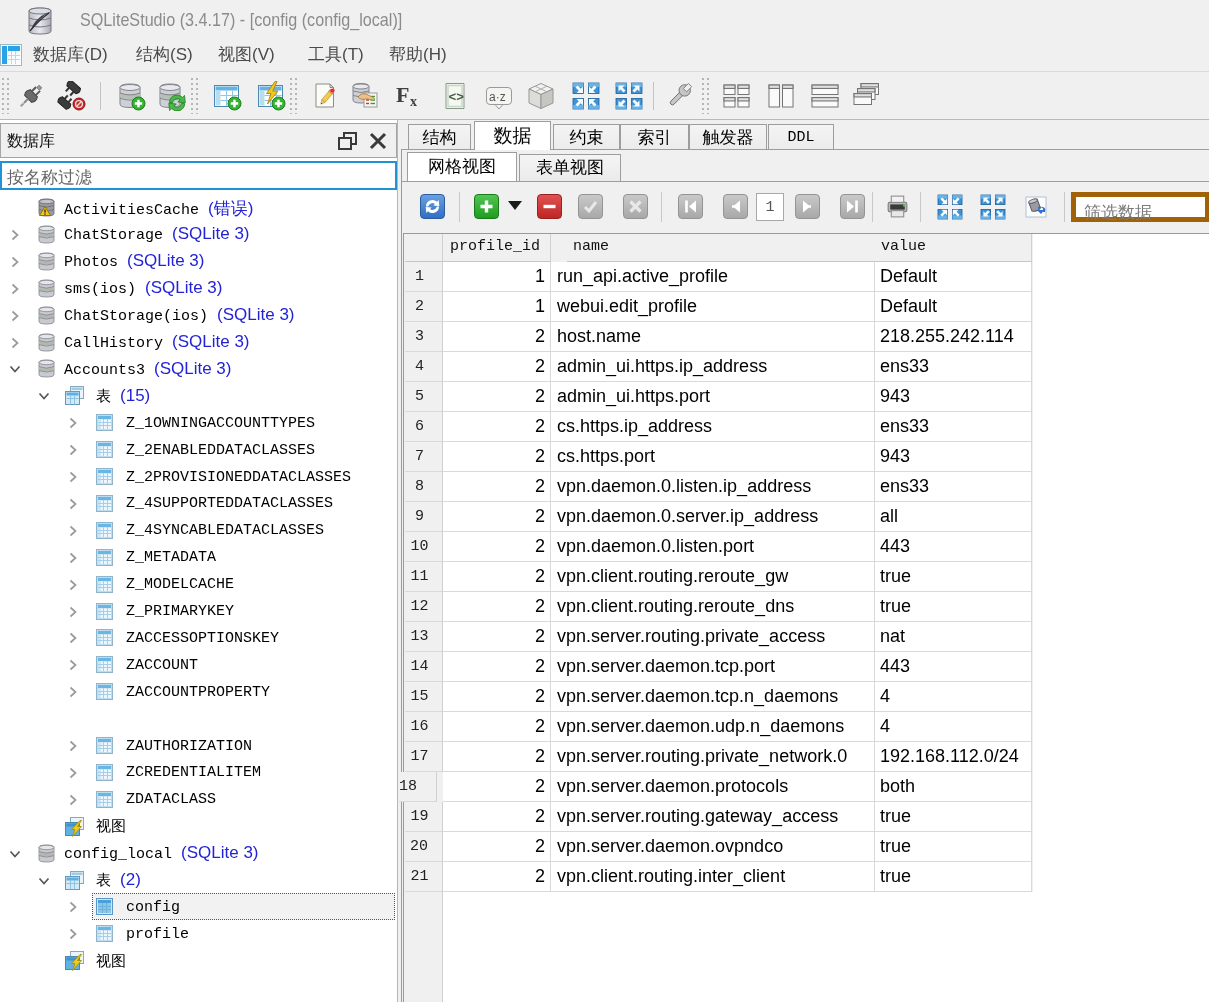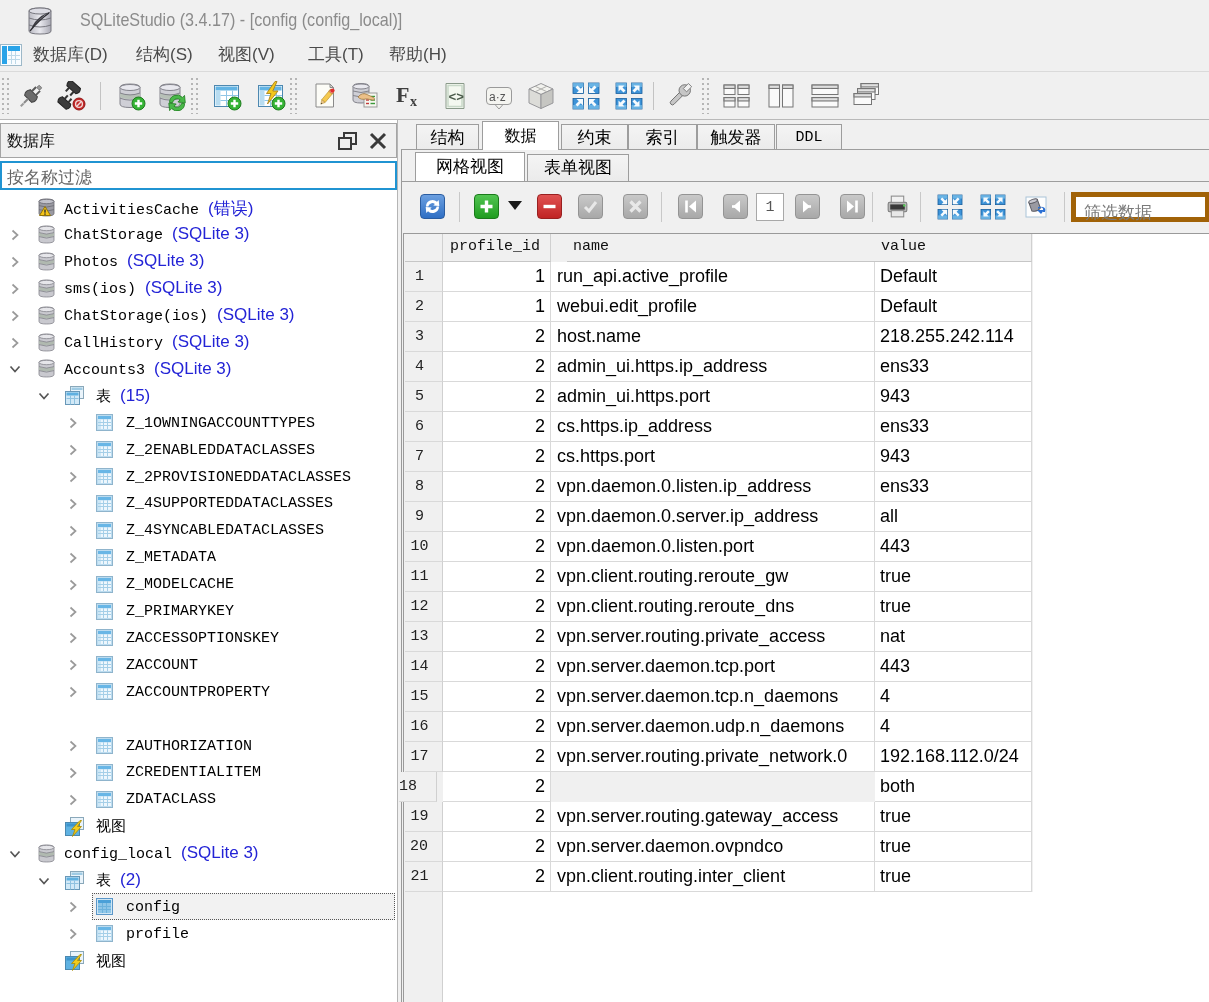--- a/index.html
+++ b/index.html
@@ -34,21 +34,21 @@
 .trow { position:absolute; left:0; width:397px; height:27px; }
 .tname { position:absolute; top:50%; transform:translateY(-50%); font-family:"Liberation Mono", monospace; font-size:15px; color:#000; white-space:pre; }
 .sfx { font-family:"Liberation Sans", sans-serif; font-size:17px; color:#2323d6; }
 .tarr { position:absolute; top:8px; }
 .ticon { position:absolute; top:3px; }
 
 
 #right { position:absolute; left:399px; top:120px; width:810px; height:882px; background:#f0f0f0; }
 
 
-.tab { position:absolute; background:linear-gradient(#f4f4f4,#ebebeb); border:1px solid #9d9d9d; border-bottom:none; color:#000; text-align:center;margin-left:8px; }
+.tab { position:absolute; background:linear-gradient(#f4f4f4,#ebebeb); border:1px solid #9d9d9d; border-bottom:none; color:#000; text-align:center; }
 .tab.active { background:#fff; z-index:3; }
 .tabline { position:absolute; height:1px; background:#9d9d9d; z-index:1; }
 
 
 .gbtn { position:absolute; width:25px; height:25px; border-radius:4px; top:74px; }
 .gsep2 { position:absolute; width:1px; height:30px; background:#c8c8c8; top:72px; }
 .hcell { position:absolute; height:26px; background:#f0f0f0; border-right:1px solid #d0d0d0; border-bottom:1px solid #c6c6c6; font-family:"Liberation Mono", monospace; font-size:15px; color:#111; line-height:25px; }
 .rnum { position:absolute; width:38px; height:30px; background:#f0f0f0; border-right:1px solid #d0d0d0; border-bottom:1px solid #d9d9d9; font-family:"Liberation Mono", monospace; font-size:15px; color:#222; text-align:center; line-height:29px; }
 .dcell { position:absolute; height:30px; background:#fff; border-right:1px solid #d9d9d9; border-bottom:1px solid #d9d9d9; font-size:18px; color:#000; line-height:29px; white-space:nowrap; overflow:hidden; }
 </style>
@@ -567,21 +567,21 @@
           <svg class="ticon" style="left:64px" width="21" height="21" viewBox="0 0 21 21">
             <use href="#views"></use>
           </svg>
           <div class="tname" style="left:96px">视图</div>
         </div>
 </div>
 </div>
 
 <div id="right">
   <div class="tab" style="left:9px;top:4px;width:63px;height:26px;line-height:25px;font-size:17px;">结构</div>
-<div class="tab active" style="left:75px;top:1px;width:77px;height:29px;line-height:28px;font-size:16px;">数据</div>
+<div class="tab active" style="left:75px;top:1px;width:77px;height:29px;line-height:28px;font-size:19px;">数据</div>
 <div class="tab" style="left:154px;top:4px;width:67px;height:26px;line-height:25px;font-size:17px;">约束</div>
 <div class="tab" style="left:221px;top:4px;width:69px;height:26px;line-height:25px;font-size:17px;">索引</div>
 <div class="tab" style="left:290px;top:4px;width:78px;height:26px;line-height:25px;font-size:17px;">触发器</div>
 <div class="tab" style="left:369px;top:4px;width:66px;height:26px;line-height:25px;font-family:'Liberation Mono',monospace;font-size:15px;">DDL</div>
 <div class="tabline" style="left:2px;top:29px;width:808px"></div>
       <div class="abs" style="left:2px;top:29px;width:1px;height:853px;background:#9a9a9a"></div>
 <div class="tab active" style="left:8px;top:32px;width:110px;height:29px;line-height:27px;font-size:17px;">网格视图</div>
 <div class="tab" style="left:120px;top:34px;width:102px;height:27px;line-height:25px;font-size:17px;">表单视图</div>
 <div class="tabline" style="left:2px;top:61px;width:808px"></div>
 <div class="gbtn" style="left:21px;background:linear-gradient(#6b9fe0,#2f6fc4);border:1px solid #2a5ca0;"><svg width="23" height="23" viewBox="0 0 23 23">
@@ -755,20 +755,21 @@
 <div class="rnum" style="padding-right:8px;left:6px;top:592px;">16</div>
 <div class="dcell" style="left:44px;top:592px;width:108px;text-align:right;padding-right:5px;">2</div>
 <div class="dcell" style="left:152px;top:592px;width:324px;padding-left:6px;">vpn.server.daemon.udp.n_daemons</div>
 <div class="dcell" style="left:476px;top:592px;width:157px;padding-left:5px;">4</div>
 <div class="rnum" style="padding-right:8px;left:6px;top:622px;">17</div>
 <div class="dcell" style="left:44px;top:622px;width:108px;text-align:right;padding-right:5px;">2</div>
 <div class="dcell" style="left:152px;top:622px;width:324px;padding-left:6px;">vpn.server.routing.private_network.0</div>
 <div class="dcell" style="left:476px;top:622px;width:157px;padding-left:5px;">192.168.112.0/24</div>
 <div class="rnum" style="padding-right:20px;left:0;top:652px;">18</div>
 <div class="dcell" style="left:44px;top:652px;width:108px;text-align:right;padding-right:5px;">2</div>
+<div class="dcell" style="left:152px;top:652px;width:324px;padding-left:6px;">vpn.server.daemon.protocols</div>
 <div class="dcell" style="left:476px;top:652px;width:157px;padding-left:5px;">both</div>
 <div class="rnum" style="padding-right:8px;left:6px;top:682px;">19</div>
 <div class="dcell" style="left:44px;top:682px;width:108px;text-align:right;padding-right:5px;">2</div>
 <div class="dcell" style="left:152px;top:682px;width:324px;padding-left:6px;">vpn.server.routing.gateway_access</div>
 <div class="dcell" style="left:476px;top:682px;width:157px;padding-left:5px;">true</div>
 <div class="rnum" style="padding-right:9px;left:6px;top:712px;">20</div>
 <div class="dcell" style="left:44px;top:712px;width:108px;text-align:right;padding-right:5px;">2</div>
 <div class="dcell" style="left:152px;top:712px;width:324px;padding-left:6px;">vpn.server.daemon.ovpndco</div>
 <div class="dcell" style="left:476px;top:712px;width:157px;padding-left:5px;">true</div>
 <div class="rnum" style="padding-right:8px;left:6px;top:742px;">21</div>

